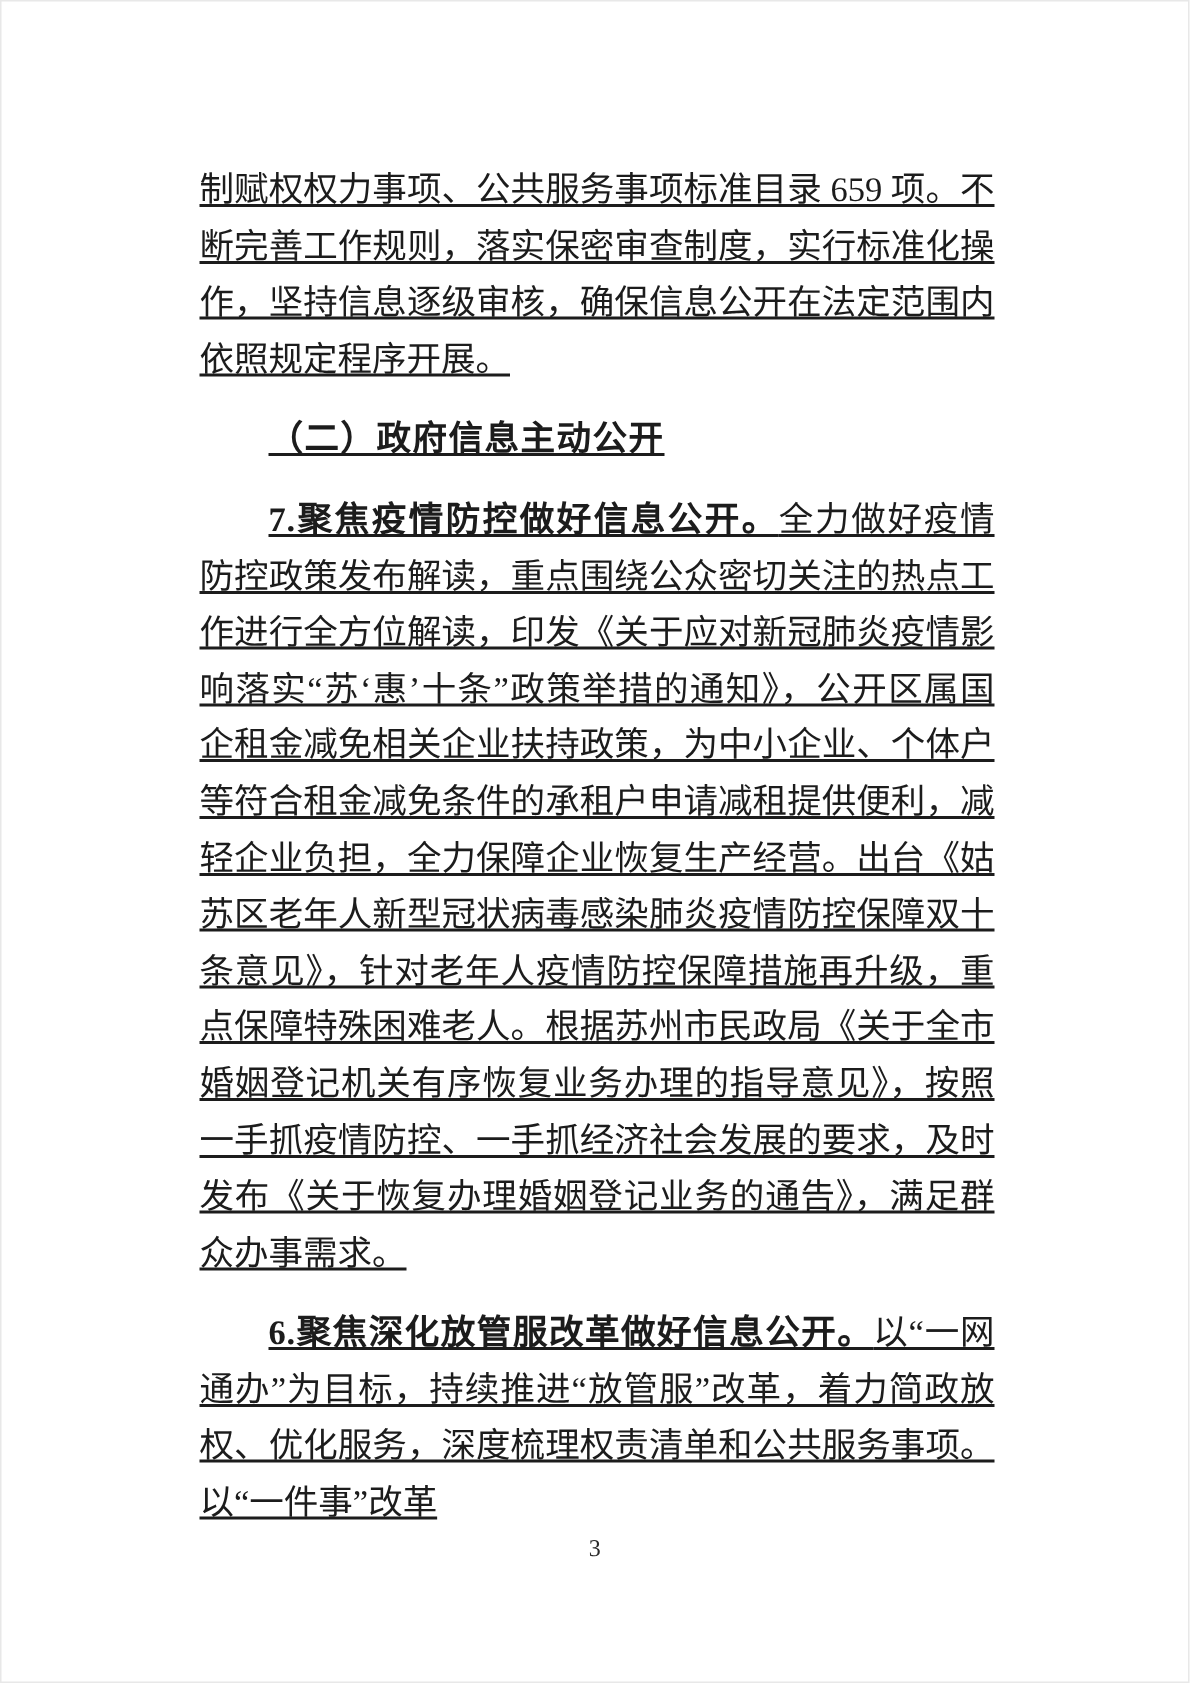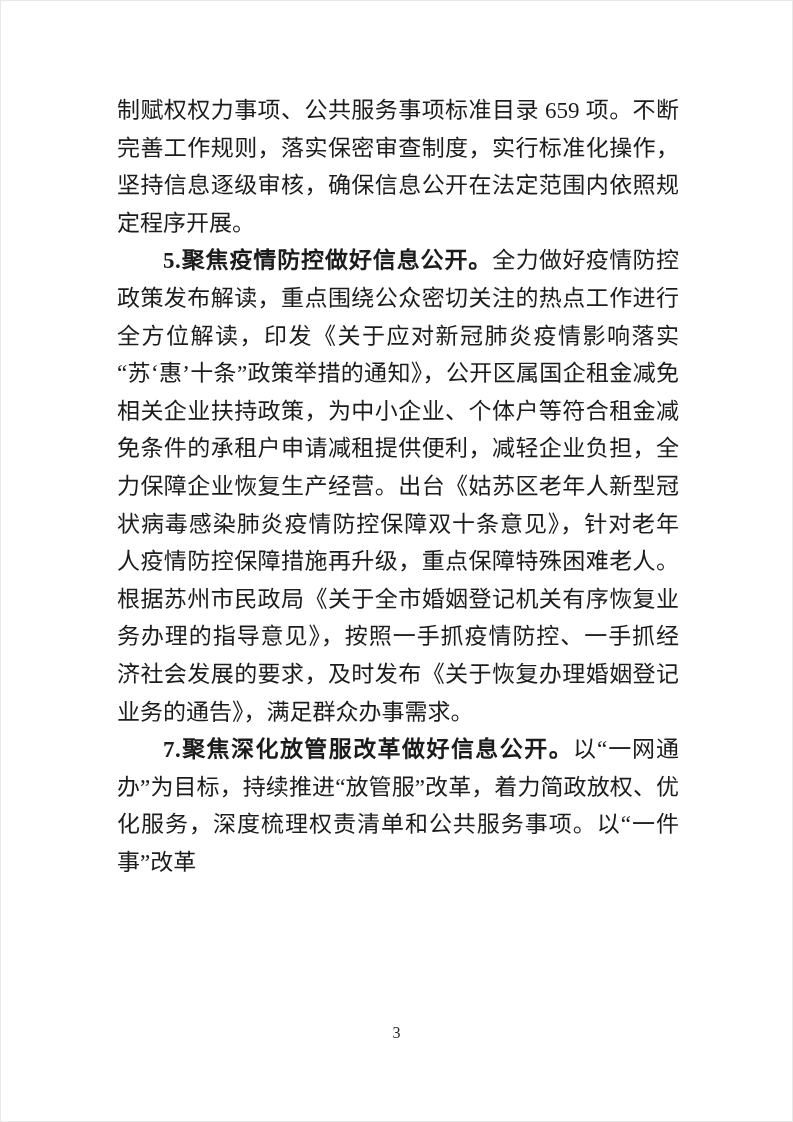--- a/index.html
+++ b/index.html
@@ -20,22 +20,23 @@
     position: absolute;
     left: 117px;
     top: 92px;
     width: 562px;
     font-size: 23px;
     line-height: 37.6px;
     text-align: justify;
     text-justify: inter-character;
   }
   .doc-content p {
-    margin: 0;
+    margin: 16px;
     padding: 0;
+    text-decoration: underline;
   }
   .para {
     text-indent: 2em;
   }
   .para-continuation {
     text-indent: 0;
   }
   .section-heading {
     text-indent: 2em;
     font-family: "Liberation Sans", "DejaVu Sans", sans-serif;
@@ -58,21 +59,22 @@
     font-family: "Liberation Serif", "DejaVu Serif", serif;
   }
 </style>
 </head>
 <body>
 
 <div class="doc-content">
 
   <p class="para-continuation">制赋权权力事项、公共服务事项标准目录 659 项。不断完善工作规则，落实保密审查制度，实行标准化操作，坚持信息逐级审核，确保信息公开在法定范围内依照规定程序开展。</p>
 
+  <p class="section-heading">（二）政府信息主动公开</p>
 
 
-  <p class="para"><span class="run-in-lead">5.聚焦疫情防控做好信息公开。</span><span>全力做好疫情防控政策发布解读，重点围绕公众密切关注的热点工作进行全方位解读，印发《关于应对新冠肺炎疫情影响落实“苏‘惠’十条”政策举措的通知》，公开区属国企租金减免相关企业扶持政策，为中小企业、个体户等符合租金减免条件的承租户申请减租提供便利，减轻企业负担，全力保障企业恢复生产经营。出台《姑苏区老年人新型冠状病毒感染肺炎疫情防控保障双十条意见》，针对老年人疫情防控保障措施再升级，重点保障特殊困难老人。根据苏州市民政局《关于全市婚姻登记机关有序恢复业务办理的指导意见》，按照一手抓疫情防控、一手抓经济社会发展的要求，及时发布《关于恢复办理婚姻登记业务的通告》，满足群众办事需求。</span></p>
+  <p class="para"><span class="run-in-lead">7.聚焦疫情防控做好信息公开。</span><span>全力做好疫情防控政策发布解读，重点围绕公众密切关注的热点工作进行全方位解读，印发《关于应对新冠肺炎疫情影响落实“苏‘惠’十条”政策举措的通知》，公开区属国企租金减免相关企业扶持政策，为中小企业、个体户等符合租金减免条件的承租户申请减租提供便利，减轻企业负担，全力保障企业恢复生产经营。出台《姑苏区老年人新型冠状病毒感染肺炎疫情防控保障双十条意见》，针对老年人疫情防控保障措施再升级，重点保障特殊困难老人。根据苏州市民政局《关于全市婚姻登记机关有序恢复业务办理的指导意见》，按照一手抓疫情防控、一手抓经济社会发展的要求，及时发布《关于恢复办理婚姻登记业务的通告》，满足群众办事需求。</span></p>
 
-  <p class="para"><span class="run-in-lead">7.聚焦深化放管服改革做好信息公开。</span><span>以“一网通办”为目标，持续推进“放管服”改革，着力简政放权、优化服务，深度梳理权责清单和公共服务事项。以“一件事”改革</span></p>
+  <p class="para"><span class="run-in-lead">6.聚焦深化放管服改革做好信息公开。</span><span>以“一网通办”为目标，持续推进“放管服”改革，着力简政放权、优化服务，深度梳理权责清单和公共服务事项。以“一件事”改革</span></p>
 
 </div>
 
 <div class="page-footer">3</div>
 
 </body></html>

